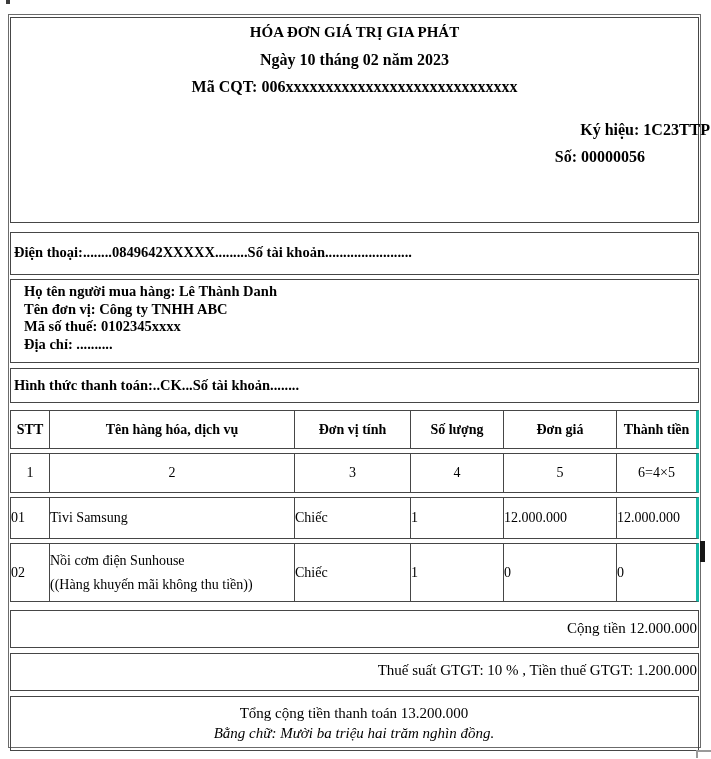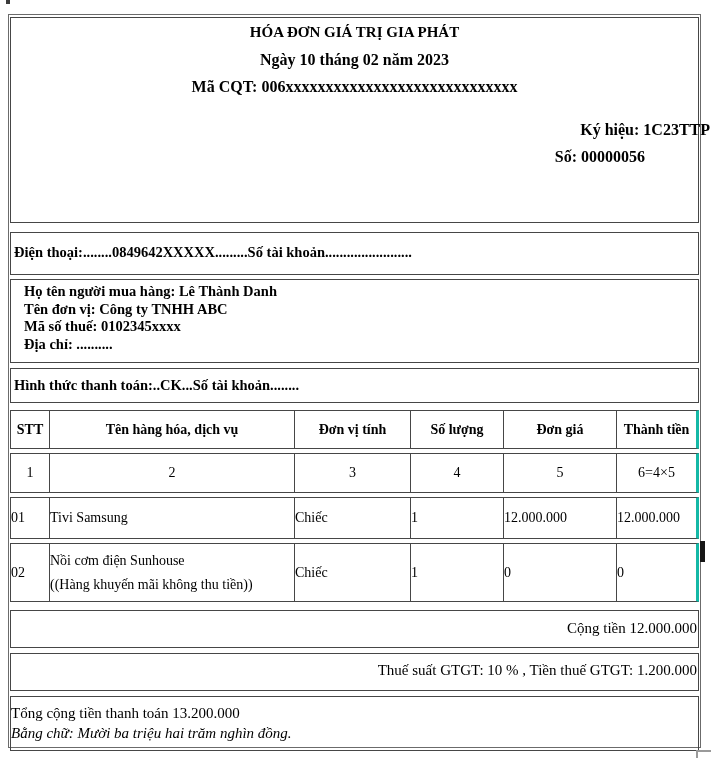--- a/index.html
+++ b/index.html
@@ -54,21 +54,21 @@
   tr.item-1 td { height:42px; }
   tr.item-2 td { height:59px; }
   td.c-stt  { padding-left:2px; }
   td.c-name { padding-left:7px; }
   td.c-unit, td.c-qty, td.c-price, td.c-amount { padding-left:6px; }
   .name-line { line-height:24px; }
 
   
   #sec-subtotal { height:38px; margin-top:4px; padding:9px 1px 0 0; text-align:right; font-size:15px; }
   #sec-tax      { height:38px; margin-top:5px; padding:8px 1px 0 0; text-align:right; font-size:15px; }
-  #sec-grand    { height:55px; margin-top:5px; padding:6px 1px 0 0; text-align:left; font-size:15px; line-height:20px; }
+  #sec-grand    { height:55px; margin-top:5px; padding:6px 1px 0 0; text-align:center; font-size:15px; line-height:20px; }
   .words-line   { font-style:italic; }
 
   
   .edge-mark   { position:absolute; left:700px; top:541px; width:5px; height:21px; background:#161616; }
   .corner-mark { position:absolute; left:696px; top:750px; width:15px; height:8px;
                  border-top:2px solid #9a9a9a; border-left:2px solid #9a9a9a; }
   .speck { position:absolute; left:6px; top:0; width:4px; height:4px; background:#3c3c3c; }
 </style>
 </head>
 <body>

